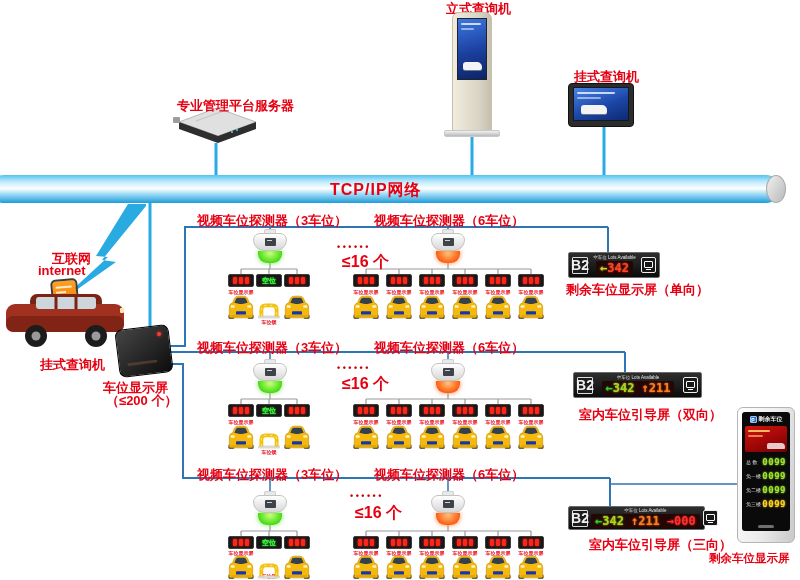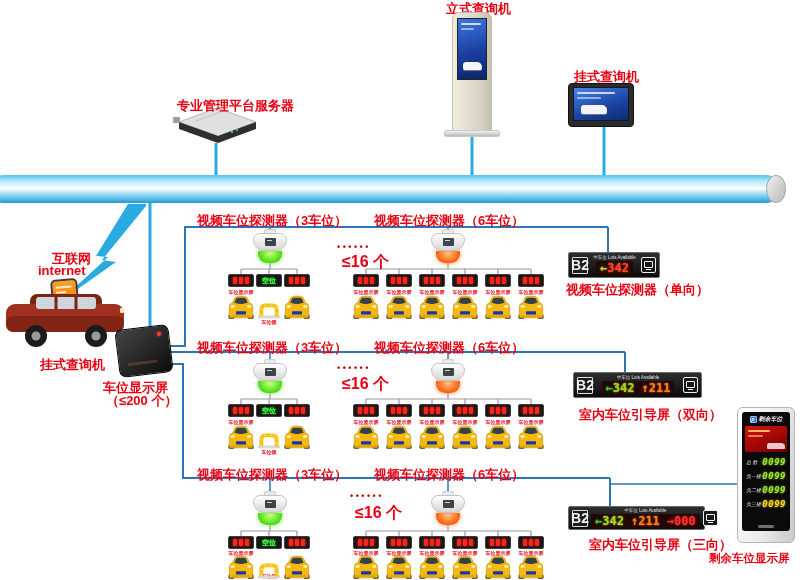--- a/index.html
+++ b/index.html
@@ -84,21 +84,21 @@
   .gs-val{font-family:"DejaVu Sans Mono","Liberation Mono",monospace;font-weight:bold;font-size:12px;line-height:14px;white-space:nowrap;}
   .gs-icon{flex:0 0 auto;width:13px;height:14px;border:1px solid #eee;border-radius:2px;
     display:flex;flex-direction:column;align-items:center;justify-content:center;background:#181818;}
   .gs-icon b{display:block;width:7px;height:5px;border:1px solid #fff;border-radius:1px;}
   .gs-icon s{display:block;width:5px;height:1px;background:#fff;margin-top:1px;}
 
   
   .panel{position:absolute;left:737px;top:407px;width:58px;height:136px;border-radius:6px;
     background:linear-gradient(100deg,#ffffff 0%,#ececec 55%,#c9c9c9 100%);border:1px solid #b5b5b5;box-sizing:border-box;}
   .panel-screen{position:absolute;left:4px;top:4px;width:48px;height:119px;background:#0a0a0a;border-radius:3px;
-    padding:3px 3px;box-sizing:border-box;font-style:italic;}
+    padding:3px 3px;box-sizing:border-box;}
   .p-head{display:flex;align-items:center;justify-content:center;gap:2px;height:9px;}
   .p-badge{width:7px;height:7px;background:#2f6fc1;border:1px solid #9cc0ff;border-radius:1px;color:#fff;
     font-size:5px;font-weight:bold;display:flex;align-items:center;justify-content:center;box-sizing:border-box;}
   .p-title{color:#f2f2f2;font-size:6px;font-weight:bold;white-space:nowrap;}
   .p-ad{position:relative;margin:2px 0 3px;height:26px;border-radius:2px;
     background:linear-gradient(160deg,#d41212 0%,#9c0606 60%,#6e0303 100%);overflow:hidden;}
   .p-ad .g1{position:absolute;left:3px;top:4px;width:22px;height:2px;background:#ffd76e;opacity:.85;border-radius:1px;}
   .p-ad .g2{position:absolute;left:3px;top:9px;width:15px;height:2px;background:#ffd76e;opacity:.6;border-radius:1px;}
   .p-ad .acar{position:absolute;right:2px;bottom:3px;width:18px;height:6px;background:#f3dede;border-radius:2px 4px 1px 1px;opacity:.9;}
   .p-row{display:flex;align-items:center;justify-content:space-between;height:14px;padding:0 1px;}
@@ -196,20 +196,21 @@
       <polyline points="399,531 399,536" fill="none" stroke="#999" stroke-width="1.2"></polyline>
       <polyline points="432,531 432,536" fill="none" stroke="#999" stroke-width="1.2"></polyline>
       <polyline points="465,531 465,536" fill="none" stroke="#999" stroke-width="1.2"></polyline>
       <polyline points="498,531 498,536" fill="none" stroke="#999" stroke-width="1.2"></polyline>
       <polyline points="531,531 531,536" fill="none" stroke="#999" stroke-width="1.2"></polyline>
       <polyline points="610,484 737,484" fill="none" stroke="#2e75b6" stroke-width="1.5"></polyline>
     </svg>
 
   <div class="netbar"></div>
   <div class="netcap"></div>
+  <div class="netlbl">TCP/IP网络</div>
 
   <div class="lbl big" style="left:177px;top:97px;">专业管理平台服务器</div>
 
   <div class="lbl" style="left:446px;top:0px;font-size:13px;">立式查询机</div>
   <div class="kiosk">
     <div class="kiosk-screen">
       <div class="adline"></div>
         <div class="adline2"></div>
         <div class="adcar"></div>
     </div>
@@ -382,21 +383,21 @@
           <span class="gs-head">空车位 Lots Available</span>
           <span class="gs-vals">
             <span class="gs-val"><span style="color: rgb(201, 215, 47); text-shadow: rgb(201, 215, 47) 0px 0px 2px;">←</span><span style="color: rgb(255, 69, 38); text-shadow: rgb(255, 69, 38) 0px 0px 2px;">342</span></span>
           </span>
         </span>
         <span class="gs-icon">
           <b></b>
           <s></s>
         </span>
       </div>
-      <div class="lbl big" style="left: 566px; top: 281px;">视频车位探测器（单向）</div>
+      <div class="lbl big" style="left: 566px; top: 281px;">剩余车位显示屏（单向）</div>
       <div class="lbl big" style="left: 197px; top: 339px;">视频车位探测器（3车位）</div>
       <div class="lbl big" style="left: 374px; top: 339px;">视频车位探测器（6车位）</div>
       <div class="det" style="left: 253px; top: 359px;">
         <div class="det-cap"></div>
         <div class="det-dome">
           <div class="det-slit"></div>
         </div>
         <div class="det-base green"></div>
       </div>
       <div class="det" style="left: 431px; top: 359px;">

